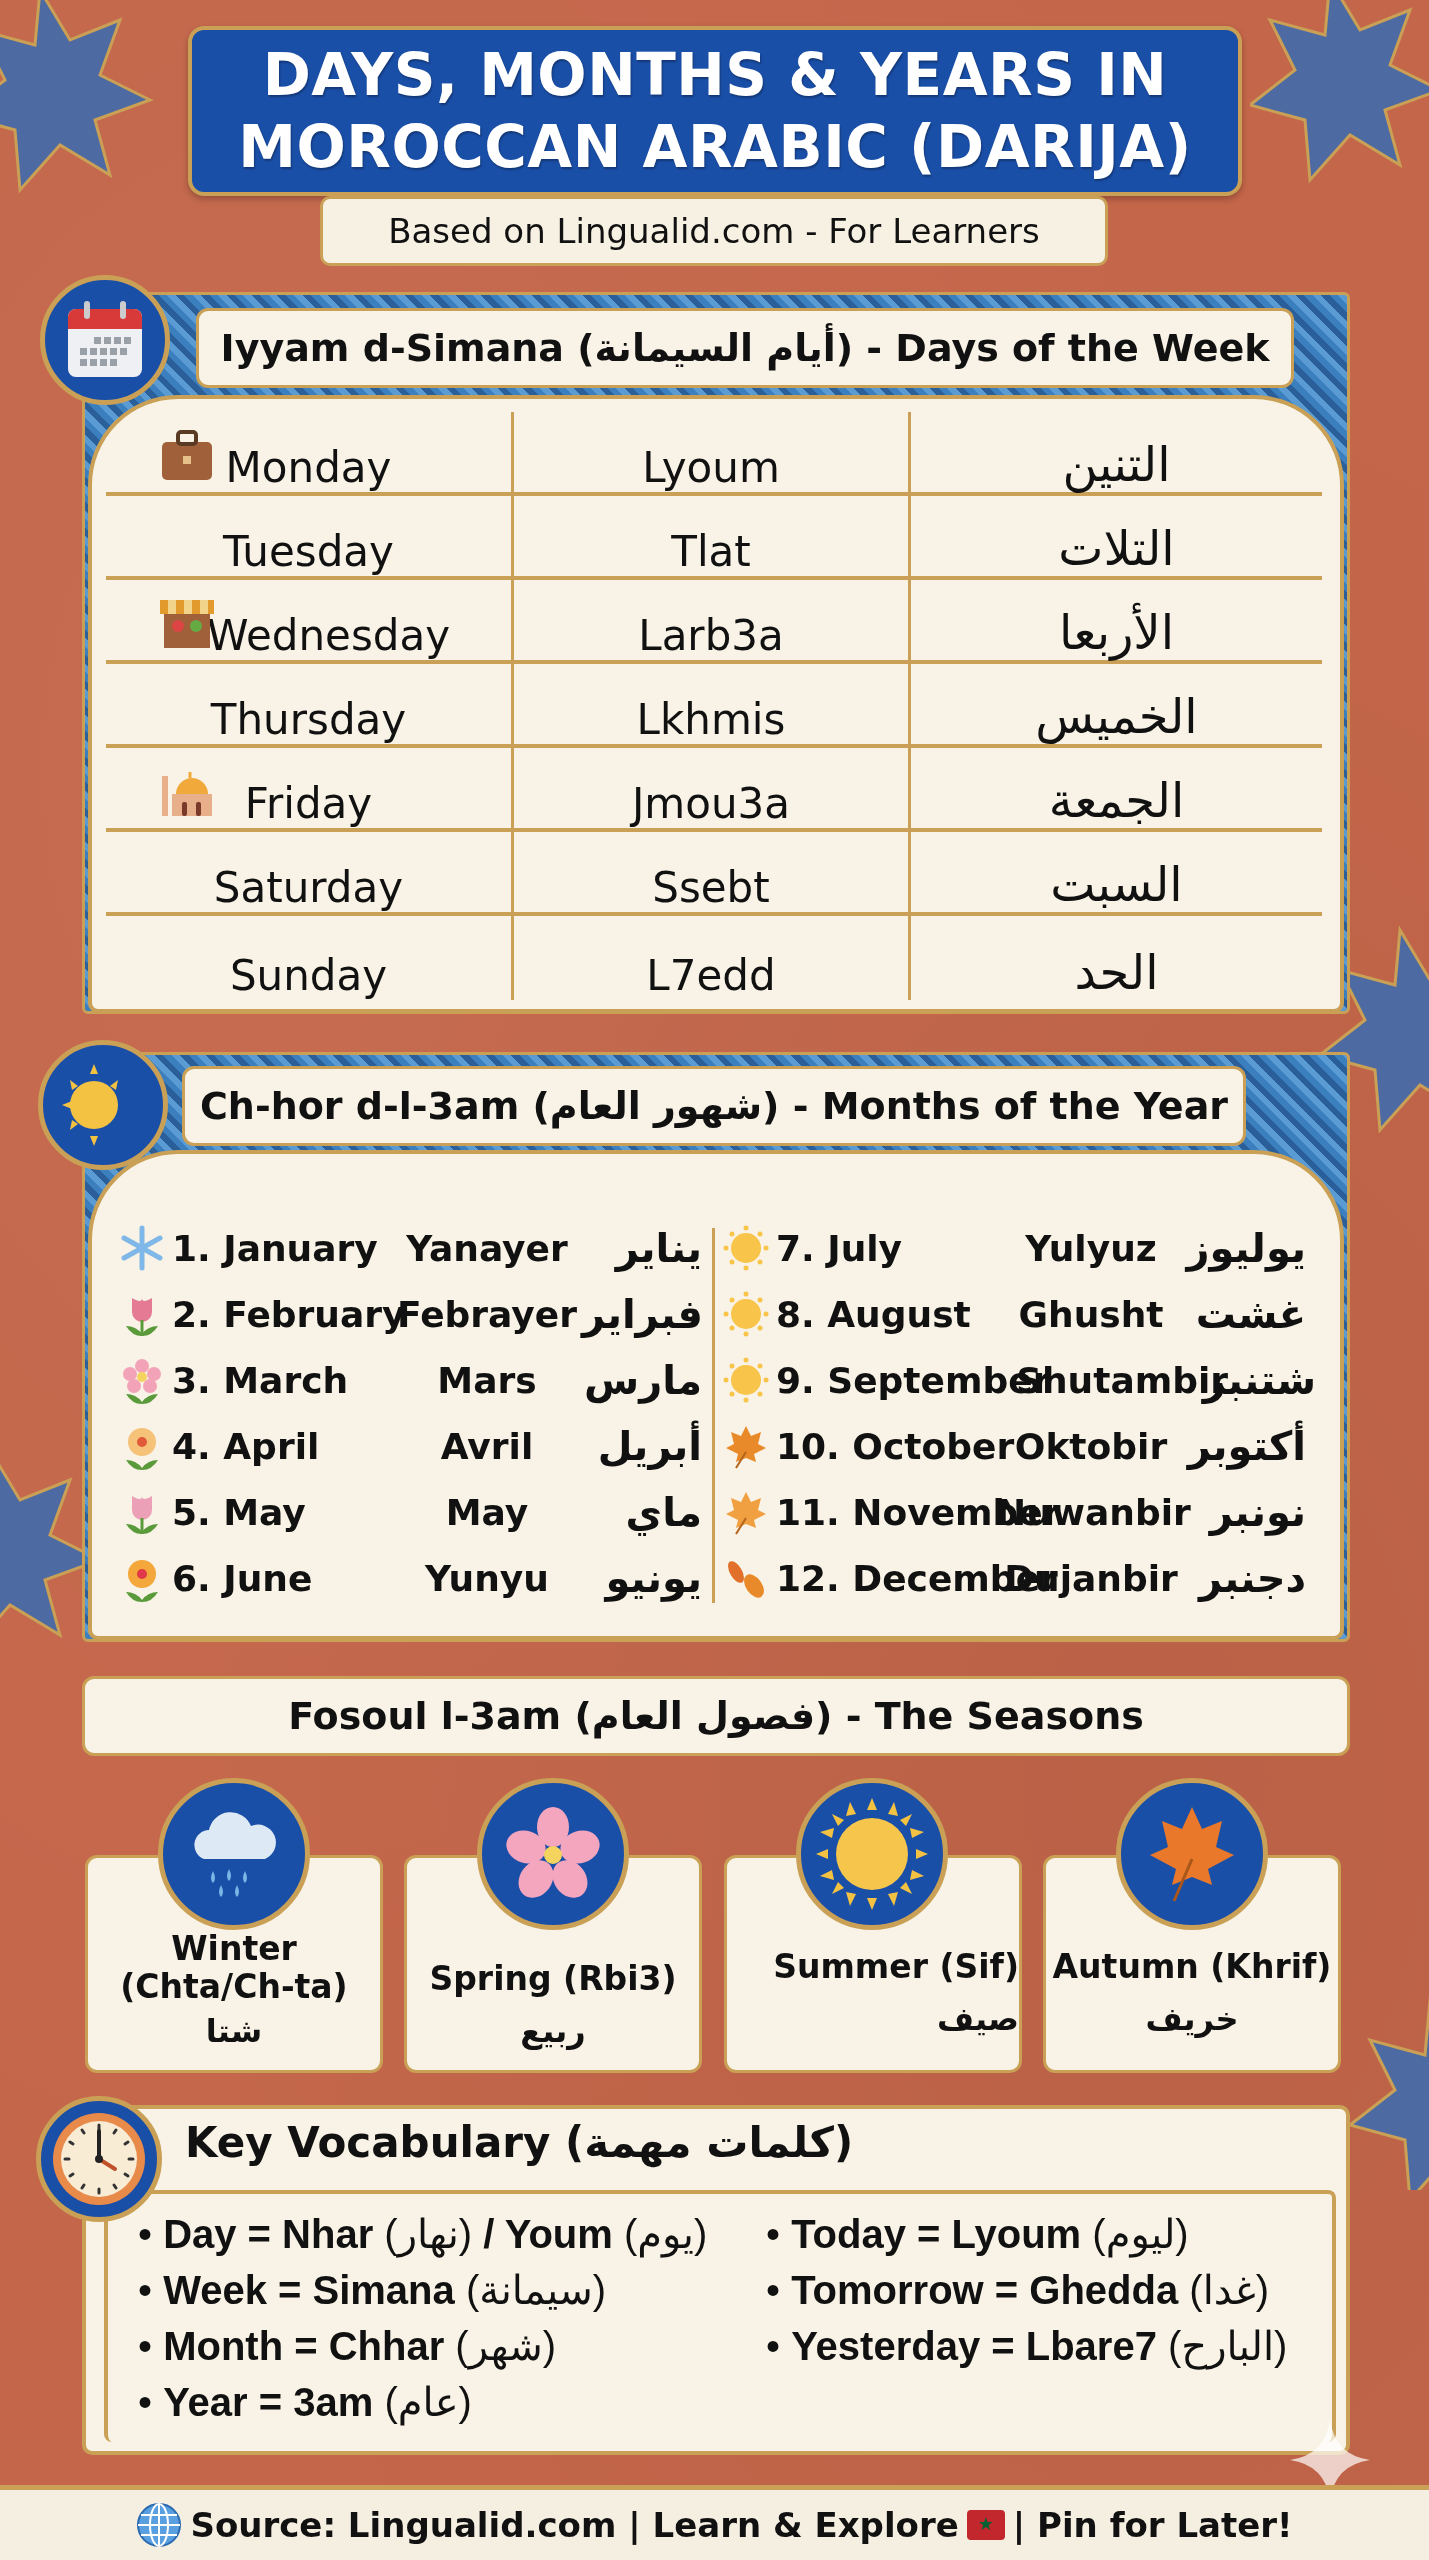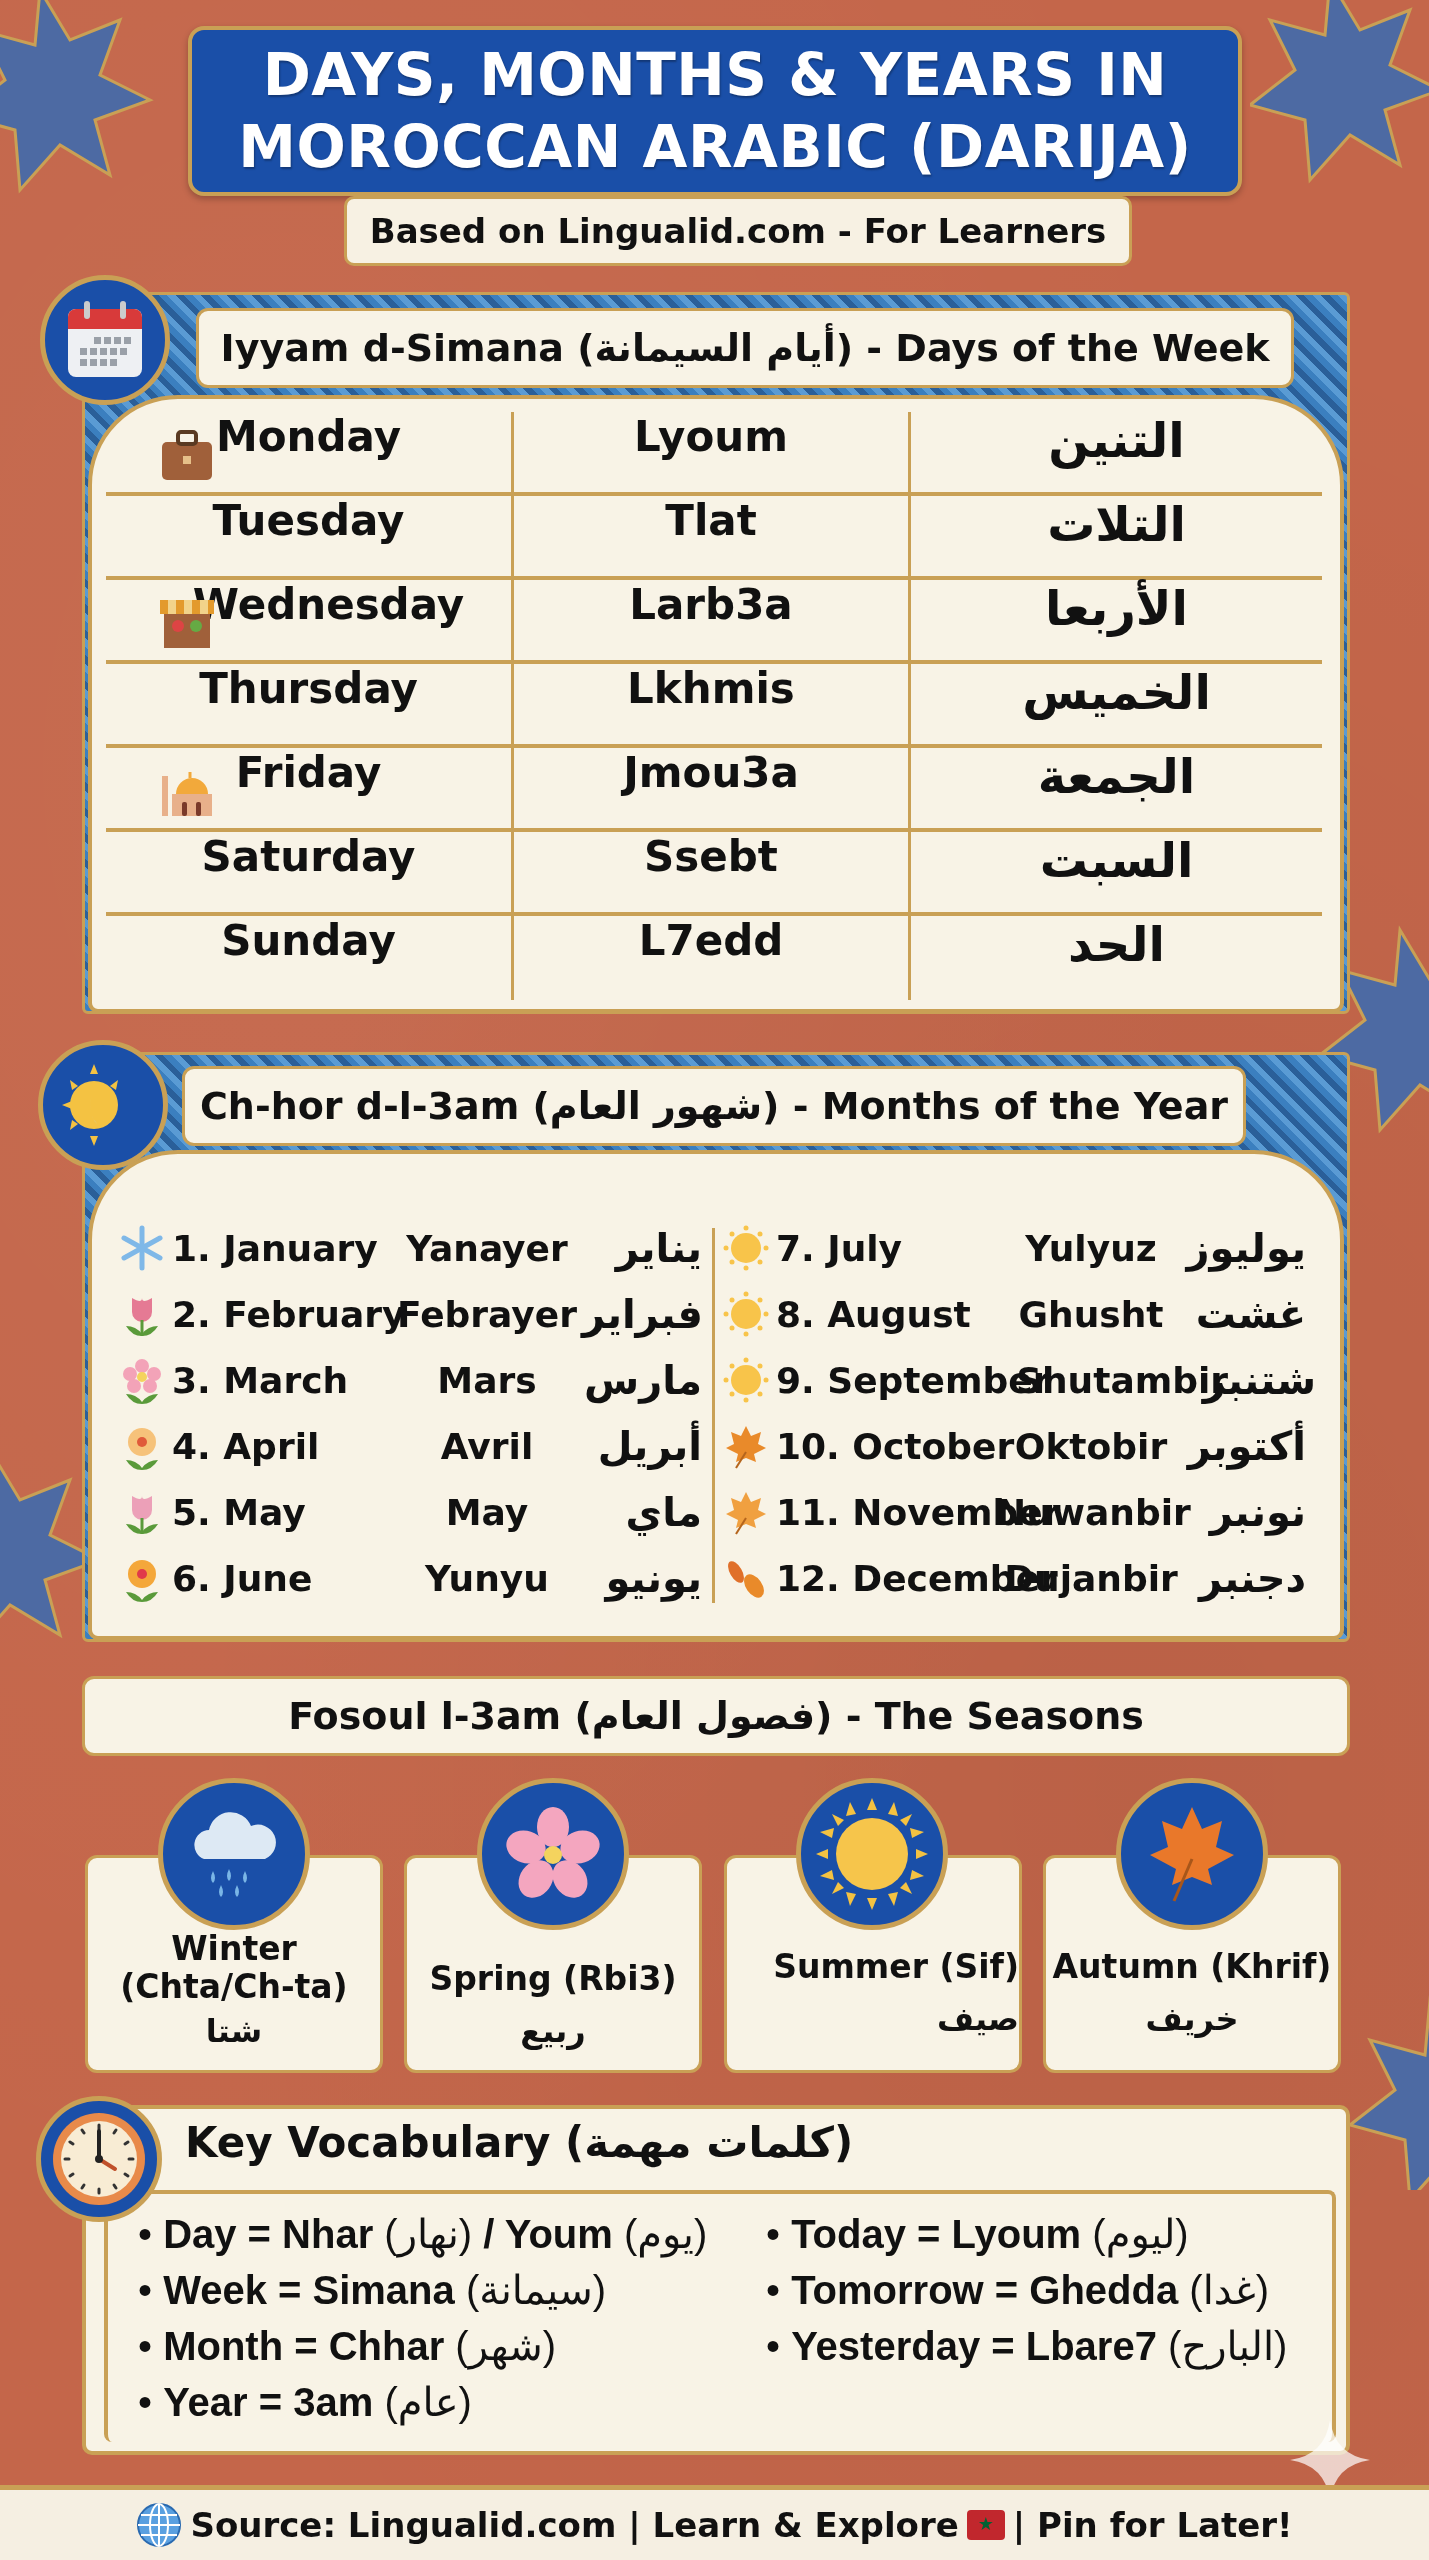--- a/index.html
+++ b/index.html
@@ -29,21 +29,21 @@
   }
   .title-line {
     color: #fff; font-family: "DejaVu Sans", sans-serif; font-weight: bold;
     font-size: 58px; line-height: 72px; letter-spacing: 0.5px;
     text-shadow: 1px 2px 2px rgba(0,0,0,0.3);
   }
   .subtitle-box {
     position: absolute; left: 320px; top: 196px; width: 788px; height: 70px;
     background: #f7f1e3; border: 3px solid #c9a055; border-radius: 10px;
     display: flex; align-items: center; justify-content: center;
-    font-weight: bold; font-size: 34px; margin-left: 24px;
+    font-weight: normal; font-size: 34px;
   }
 
   
   .tile-frame {
     position: absolute; border: 3px solid #c9a055; border-radius: 6px;
     background:
       repeating-linear-gradient(45deg, #3b7fbf 0 6px, #5a9bd4 6px 12px, #2a5f99 12px 18px);
   }
   .parchment {
     position: absolute; background: #f8f3e6; border: 4px solid #c9a055;
@@ -62,22 +62,22 @@
   
   .days-table {
     position: absolute; left: 106px; top: 412px; width: 1216px; height: 588px;
   }
   .day-row {
     position: absolute; left: 0; width: 100%; height: 84px; display: flex;
     border-bottom: 4px solid #c9a055;
   }
   .day-row:last-child { border-bottom: none; }
   .day-cell {
-    display: flex; align-items: flex-start; justify-content: center;
-    font-size: 42px; font-weight: bold; position: relative;
+    display: flex; align-items: flex-end; justify-content: center;
+    font-size: 42px; font-weight: normal; position: relative;
   }
   .day-cell.c1 { width: 408px; border-right: 3px solid #c9a055; }
   .day-cell.c2 { width: 397px; border-right: 3px solid #c9a055; }
   .day-cell.c3 { width: 411px; font-size: 48px; }
   .day-icon { position: absolute; left: 52px; top: 14px; width: 58px; height: 58px; }
 
   
   .months-grid {
     position: absolute; left: 118px; top: 1215px; width: 1210px; height: 396px;
   }

